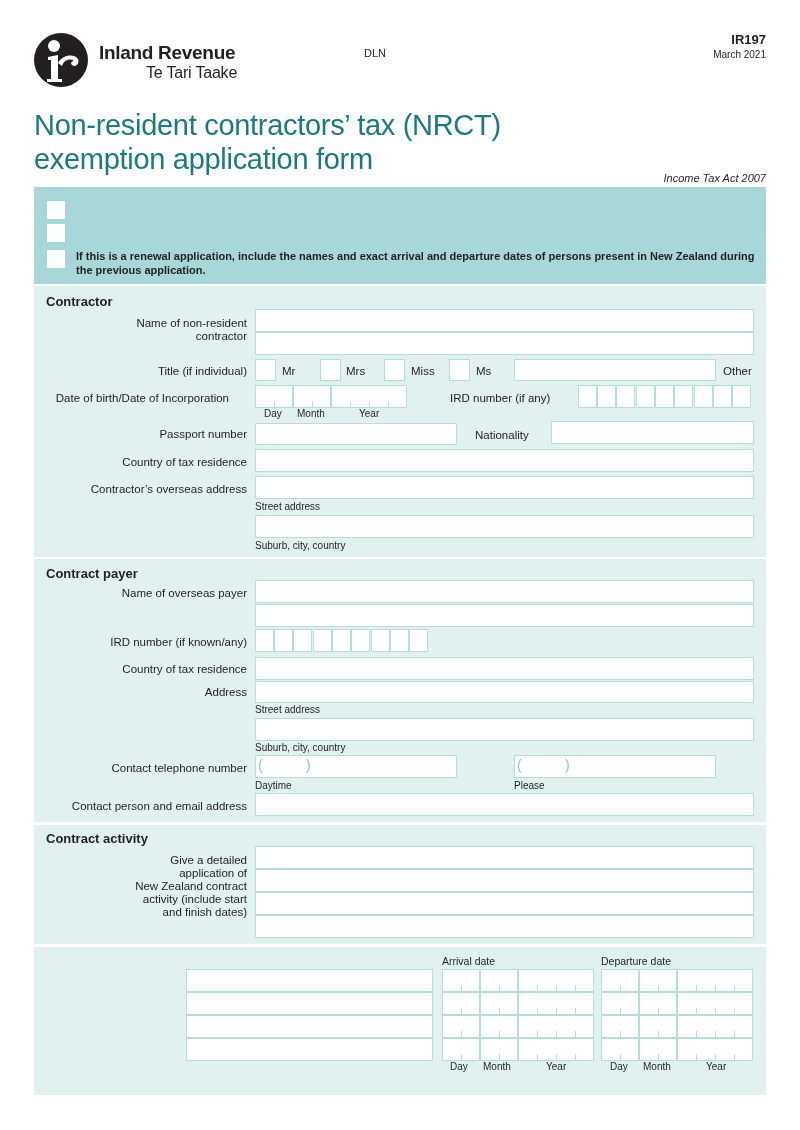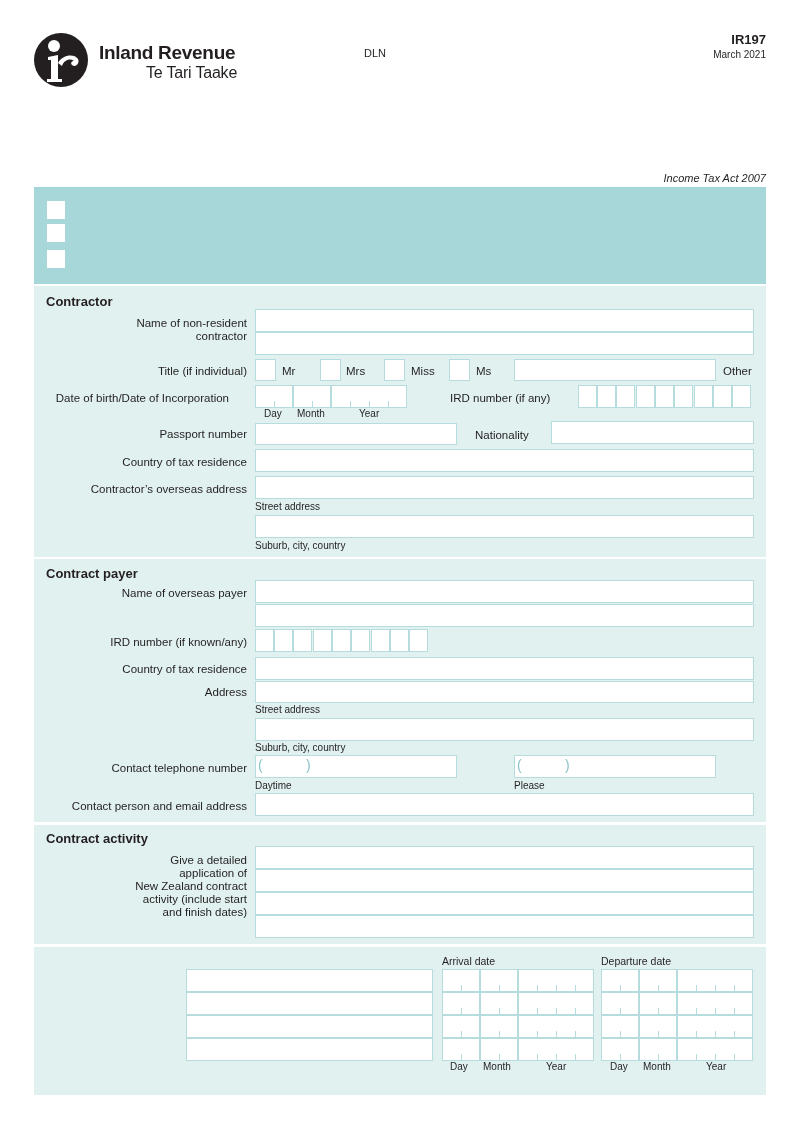--- a/index.html
+++ b/index.html
@@ -43,28 +43,31 @@
     <path d="M14 24 L24 22 L24 46 L28 46 L28 49 L13 49 L13 46 L17 46 L17 27 L14 27 Z" fill="#fff"></path>
     <path d="M24 30 C28 22, 40 20, 44 26 C46 30, 42 35, 38 32 C36 30, 38 28, 40 28 C36 25, 30 27, 28 33 Z" fill="#fff"></path>
   </svg>
 </div>
 <div class="abs logo-text-1">Inland Revenue</div>
 <div class="abs logo-text-2">Te Tari Taake</div>
 <div class="abs dln">DLN</div>
 <div class="abs form-code">IR197</div>
 <div class="abs form-date">March 2021</div>
 <div class="abs title">
+  <div>Non-resident contractors’ tax (NRCT)</div>
+  <div>exemption application form</div>
 </div>
 <div class="abs act">Income Tax Act 2007</div>
 <div class="abs rule"></div>
 
 <div class="abs notice">
   <div class="cb" style="top:13px"></div>
   <div class="cb" style="top:36px"></div>
   <div class="cb" style="top:62px"></div>
+  <div class="nt" style="top:61px">If this is a renewal application, include the names and exact arrival and departure dates of persons present in New Zealand during the previous application.</div>
 </div>
 
 <div class="abs section" style="top:286px;height:271px">
   <div class="sec-h" style="top:8px">Contractor</div>
 
   <div class="lbl" style="right:519px;top:31px">
     <div>Name of non-resident</div>
     <div>contractor</div>
   </div>
   <div class="box" style="left:221px;top:23px;width:499px;height:23px"></div>

